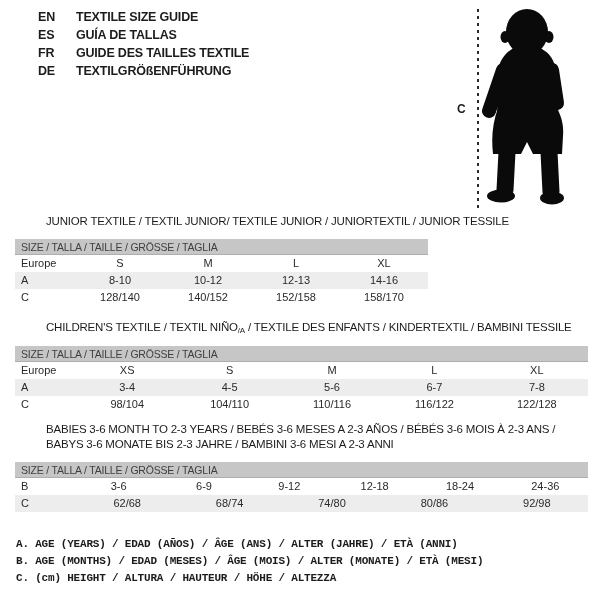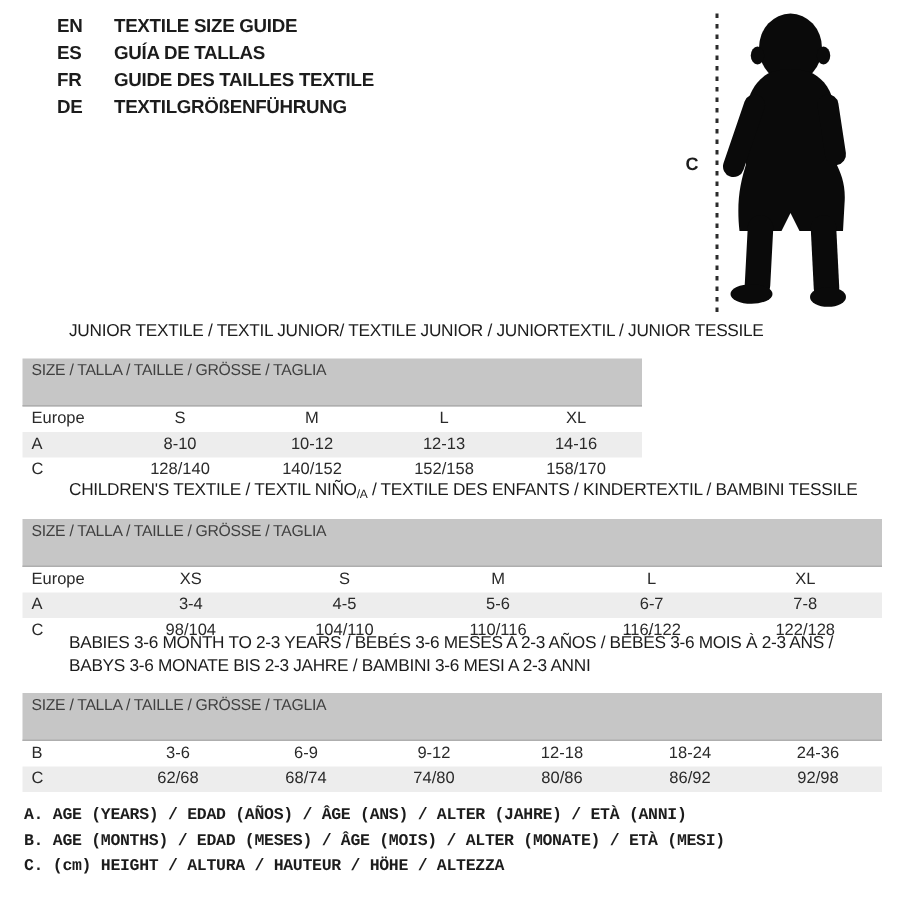--- a/index.html
+++ b/index.html
@@ -15,21 +15,21 @@
   
   .figure{position:absolute;left:452px;top:4px;width:146px;height:208px;}
   .figure svg{position:absolute;left:0;top:0;}
   .c-label{position:absolute;left:5px;top:98px;font-size:12px;font-weight:bold;}
   
   .tbl-title{position:absolute;left:16px;font-size:11.5px;font-weight:normal;letter-spacing:-0.2px;line-height:15px;margin-left:30px;}
   .sub{font-size:8px;vertical-align:-2px;}
   .grid{position:absolute;left:15px;}
   .w-narrow{width:413px;}
   .w-wide{width:573px;}
-  .size-bar{height:32px;line-height:16px;background:#c6c6c6;color:#3f3f3f;
+  .size-bar{height:16px;line-height:16px;background:#c6c6c6;color:#3f3f3f;
     font-size:10.5px;padding-left:6px;border-bottom:1px solid #aeaeae;box-sizing:border-box;letter-spacing:-0.2px;}
   .row{display:flex;height:17px;line-height:17px;font-size:11px;color:#2a2a2a;}
   .row.alt{background:#ededed;}
   .row .c0{flex:0 0 55px;padding-left:6px;text-align:left;}
   .row .c{flex:1;text-align:center;}
   
   .footnotes{position:absolute;left:16px;top:536px;}
   .footnote{height:17px;line-height:17px;font-size:11px;font-weight:bold;letter-spacing:-0.2px;font-family:Liberation Mono, monospace;}
 </style>
 </head>
@@ -148,21 +148,20 @@
         <div class="c">12-18</div>
         <div class="c">18-24</div>
         <div class="c">24-36</div>
       </div>
       <div class="row alt">
         <div class="c0">C</div>
         <div class="c">62/68</div>
         <div class="c">68/74</div>
         <div class="c">74/80</div>
         <div class="c">80/86</div>
-        <div class="c">86/92</div>
         <div class="c">92/98</div>
       </div>
     </div>
 </div>
 
 <div class="footnotes">
   <div class="footnote">A. AGE (YEARS) / EDAD (AÑOS) / ÂGE (ANS) / ALTER (JAHRE) / ETÀ (ANNI)</div>
   <div class="footnote">B. AGE (MONTHS) / EDAD (MESES) / ÂGE (MOIS) / ALTER (MONATE) / ETÀ (MESI)</div>
   <div class="footnote">C. (cm) HEIGHT / ALTURA / HAUTEUR / HÖHE / ALTEZZA</div>
 </div>

